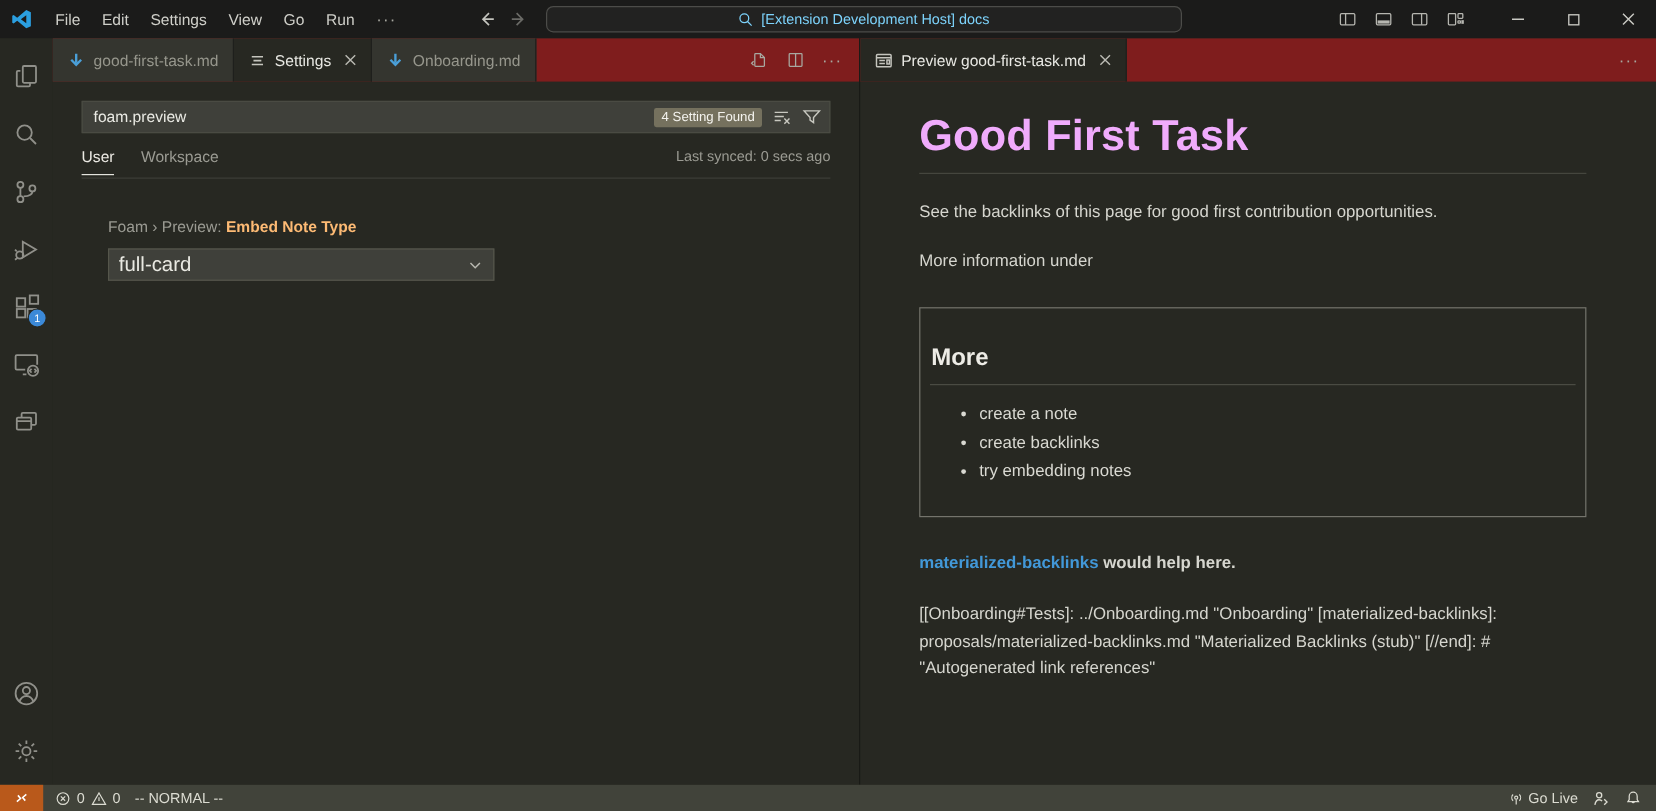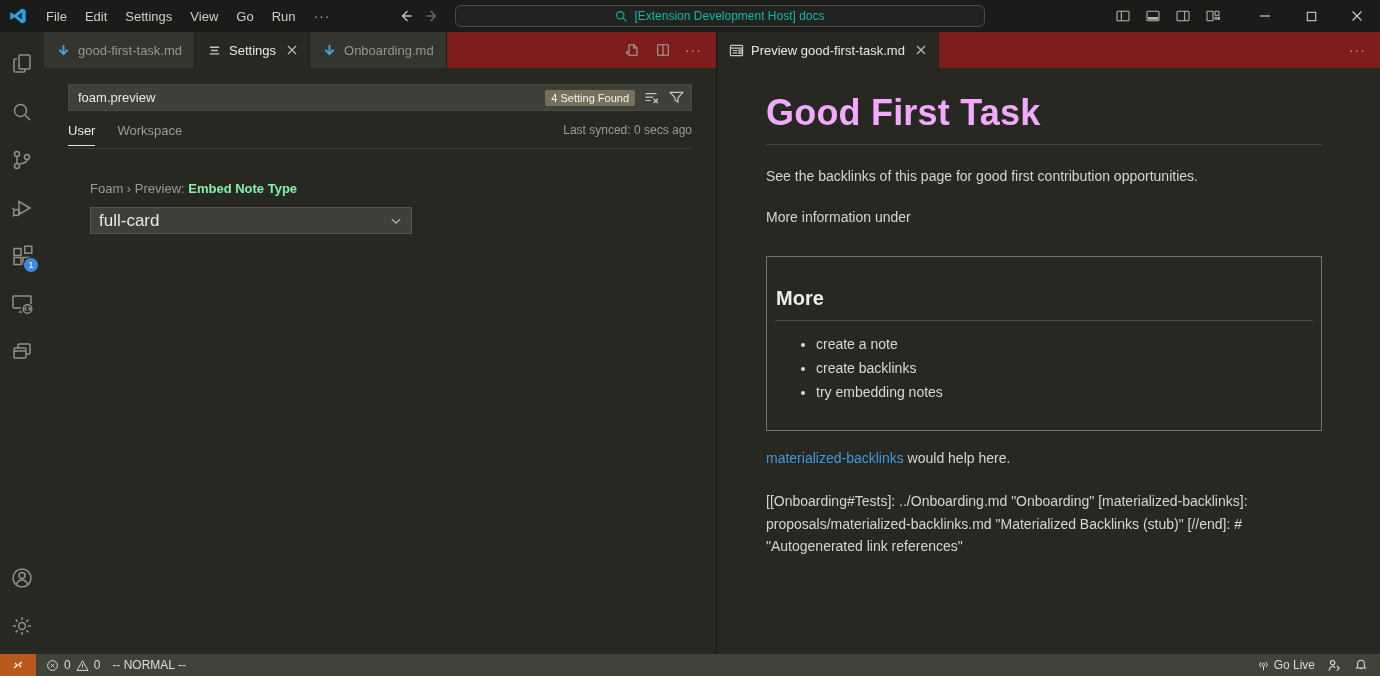--- a/index.html
+++ b/index.html
@@ -9,21 +9,21 @@
 
   
   .titlebar { position:absolute; left:0; top:0; width:1380px; height:32px;
     background:#1b1b1a; display:flex; align-items:center; color:#cfcfc9; font-size:13px; }
   .logo { margin:0 10px 0 9px; }
   .menu-item { padding:0 9px; height:26px; display:flex; align-items:center; border-radius:5px; cursor:default; }
   .nav-arrows { position:absolute; left:398px; top:0; height:32px; display:flex; align-items:center; gap:10px; color:#c3c3bd; }
   .nav-arrows .fwd { color:#6a6a66; }
   .command-center { position:absolute; left:455px; top:5px; width:530px; height:22px;
     background:#222221; border:1px solid #4c4c49; border-radius:6px;
-    display:flex; align-items:center; justify-content:center; gap:6px; color:#14b8a6; font-size:12px; }
+    display:flex; align-items:center; justify-content:center; gap:6px; color:#7dd3fc; font-size:12px; }
   .win-icons { position:absolute; right:0; top:0; height:32px; display:flex; align-items:center; }
   .layout-btn { width:30px; height:32px; display:flex; align-items:center; justify-content:center; color:#b6b6b0; }
   .ctrl-btn { width:46px; height:32px; display:flex; align-items:center; justify-content:center; color:#c9c9c3; }
   .layout-group { display:flex; margin-right:14px; }
 
   
   .activitybar { position:absolute; left:0; top:32px; width:44px; height:622px;
     background:#272822; display:flex; flex-direction:column; align-items:center; padding-top:8px; }
   .ab-item { width:44px; height:48px; display:flex; align-items:center; justify-content:center;
     color:#90908a; position:relative; cursor:pointer; }
@@ -53,37 +53,37 @@
   .results-badge { background:#75715e; color:#f4f3ee; font-size:11px; padding:2px 6px; border-radius:2px; }
   .search-icon-btn { color:#c8c8c0; display:flex; align-items:center; cursor:pointer; }
   .scope-row { height:38px; display:flex; align-items:center; font-size:13px;
     border-bottom:1px solid rgba(204,204,204,0.13); }
   .scope-tab { margin-right:22px; padding:9px 0 7px; cursor:pointer; color:#9b9b93; }
   .scope-tab.active { color:#eceae4; border-bottom:1px solid #e3e3dd; }
   .last-synced { margin-left:auto; color:#9b9b93; font-size:12px; }
   .setting-item { margin-top:32px; padding-left:22px; }
   .setting-title { font-size:13px; }
   .setting-cat { color:#9b9b93; }
-  .setting-name { color:#86efac; font-weight:700; }
+  .setting-name { color:#fdba74; font-weight:700; }
   .setting-select { margin-top:11px; width:322px; height:27px; background:#3f403a; border:1px solid #55564b;
     display:flex; align-items:center; padding:0 8px; font-size:17px; color:#e9e9e2; cursor:pointer; }
   .setting-select .chev { margin-left:auto; color:#b9b9b1; }
 
   
   .preview-body { padding:12px 58px 0 49px; color:#d6d6cf; font-size:14px; }
   .md-h1 { font-size:36px; font-weight:600; color:#f0abfc; letter-spacing:.2px; margin-top:12px; }
   .md-hr { border:none; border-top:1px solid #45463e; margin-top:10px; }
   .md-p1 { margin-top:23px; }
   .md-p2 { margin-top:25px; }
   .note-card { margin-top:31px; border:1px solid #74746c; padding:4px 8px 22px 8px; }
   .md-h2 { font-size:20px; font-weight:600; color:#edece6; margin:26px 0 0 1px; }
   .card-hr { border:none; border-top:1px solid #4a4b43; margin:10px 0 0; }
   .note-card ul { margin:15px 0 0; padding-left:41px; }
   .note-card li { margin-bottom:8px; color:#d9d9d2; }
-  .md-link-p { margin-top:19px; }
+  .md-link-p { margin-top:29px;font-weight:bold; }
   .md-link { color:#4298d8; cursor:pointer; }
   .md-foot { margin-top:24px; line-height:22.5px; }
 
   
   .statusbar { position:absolute; left:0; top:654px; width:1380px; height:22px; background:#41433a;
     display:flex; align-items:center; color:#dcdcd2; font-size:12px; }
   .remote-ind { width:36px; height:22px; background:#b9591b; color:#fff; display:flex; align-items:center;
     justify-content:center; cursor:pointer; }
   .sb-item { display:flex; align-items:center; gap:4px; padding:0 6px; height:22px; cursor:pointer; }
   .sb-right { margin-left:auto; display:flex; align-items:center; padding-right:6px; }

